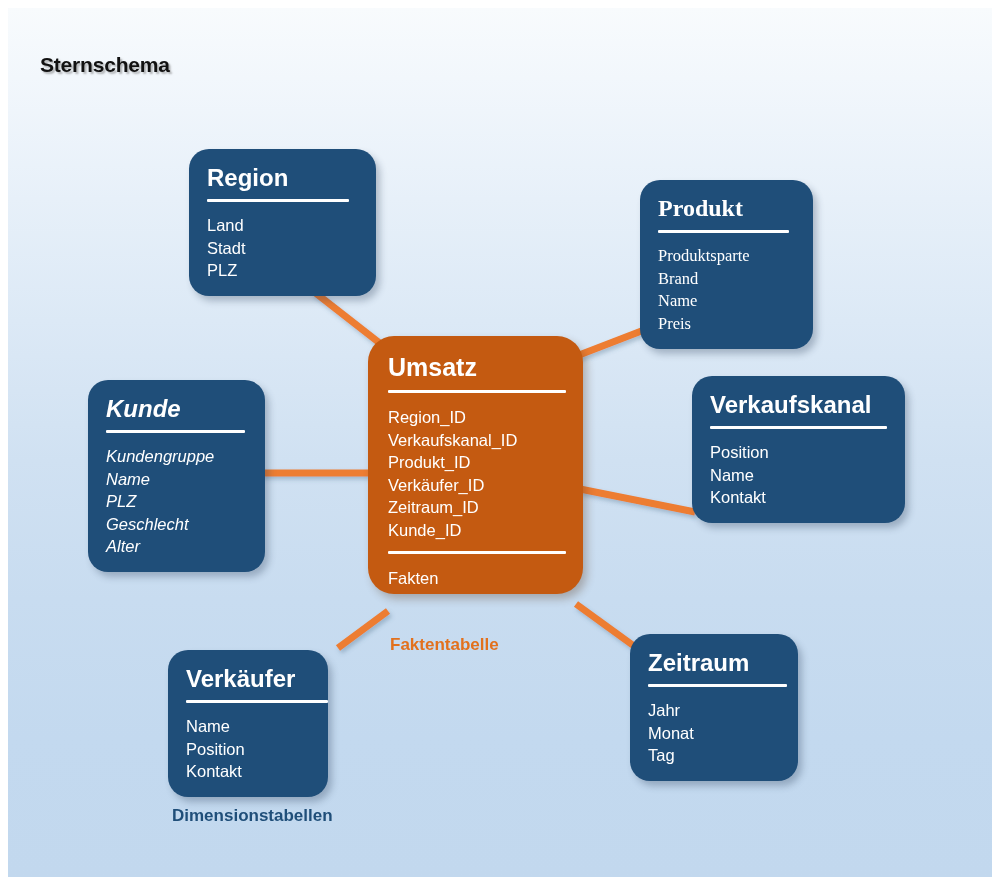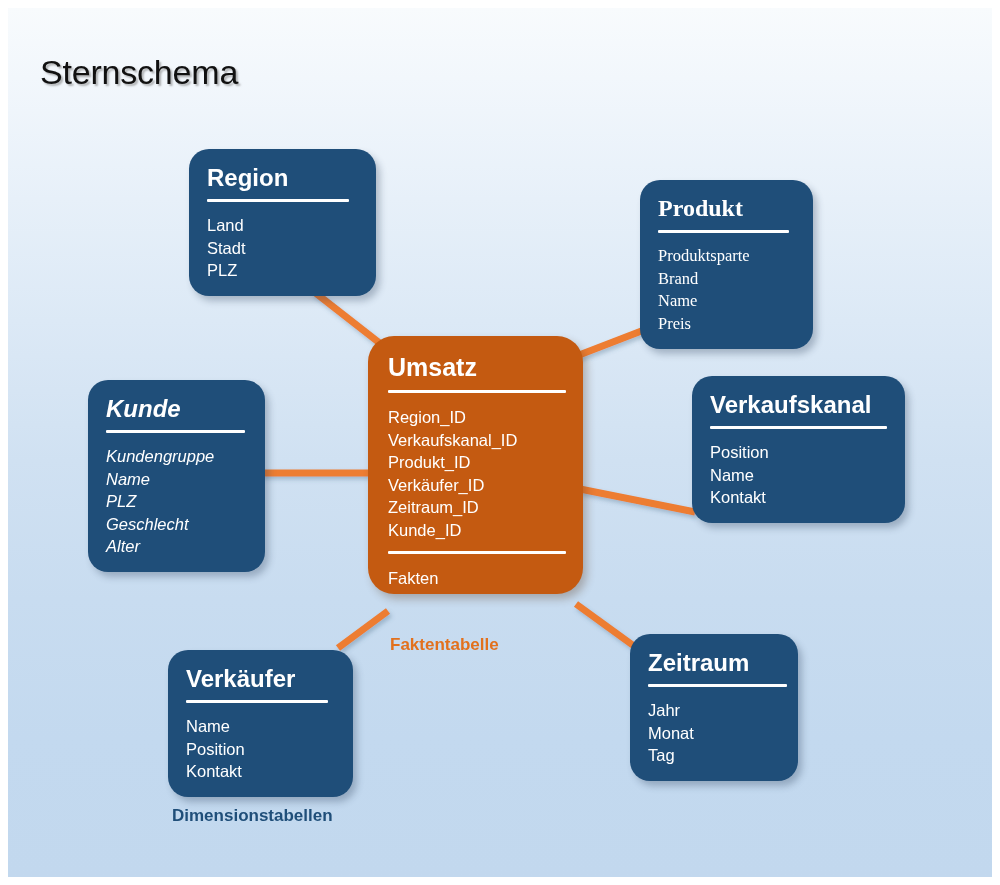--- a/index.html
+++ b/index.html
@@ -30,22 +30,22 @@
         #c3d9ef 84%,
         #c2d8ee 100%);
     overflow: hidden;
   }
 
   
   #title {
     position: absolute;
     left: 32px;
     top: 45px;
-    font-size: 34px;
-    font-weight: normal;
+    font-size: 21px;
+    font-weight: bold;
     color: #111111;
     letter-spacing: -0.2px;
     text-shadow: 2px 2px 2px rgba(120,120,120,0.55);
     white-space: nowrap;
   }
 
   
   #links {
     position: absolute;
     left: 0;
@@ -171,21 +171,21 @@
   <div class="node" style="left:684px; top:368px; width:213px;">
     <div class="node-title">Verkaufskanal</div>
     <div class="rule" style="width:177px;"></div>
     <ul class="fields">
       <li>Position</li>
       <li>Name</li>
       <li>Kontakt</li>
     </ul>
   </div>
 
-  <div class="node" style="left:160px; top:642px; width:185px;">
+  <div class="node" style="left:160px; top:642px; width:160px;">
     <div class="node-title">Verkäufer</div>
     <div class="rule" style="width:142px;"></div>
     <ul class="fields">
       <li>Name</li>
       <li>Position</li>
       <li>Kontakt</li>
     </ul>
   </div>
 
   <div class="node" style="left:622px; top:626px; width:168px;">

